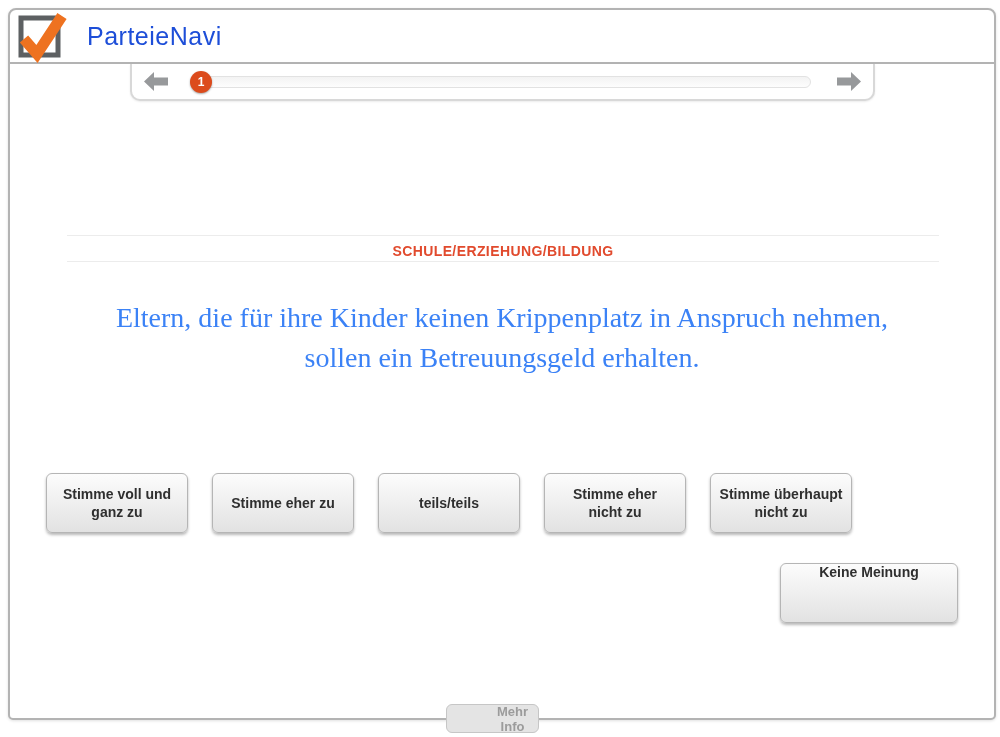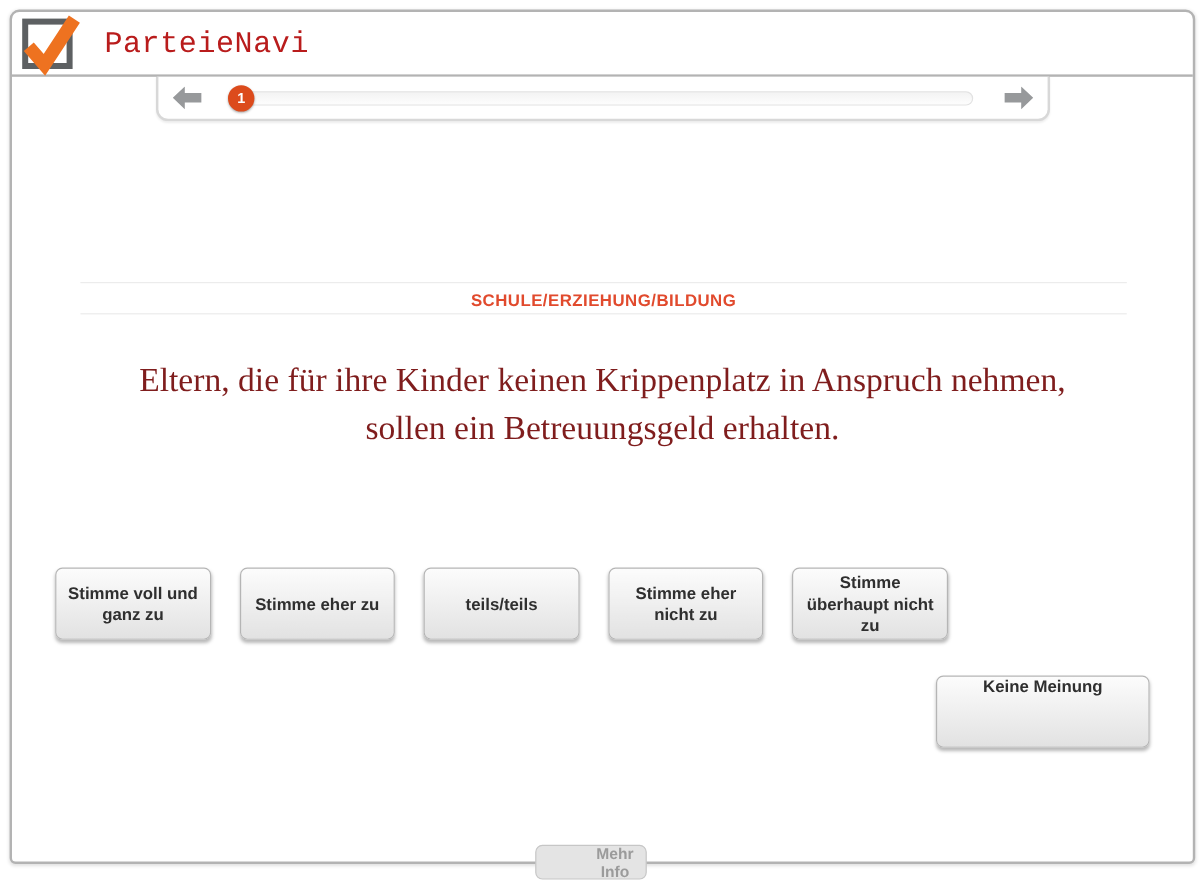--- a/index.html
+++ b/index.html
@@ -34,23 +34,23 @@
   }
   .logo {
     margin-left: 5px;
     width: 52px; height: 52px;
     position: relative;
     top: 1px;
   }
   .logo svg { overflow: visible; }
   .app-title {
     margin-left: 20px;
-    font-family: Liberation Mono, monospace;
+    font-family: Liberation Sans, sans-serif;
     font-size: 25px;
-    color: #b91c1c;
+    color: #1d4ed8;
     letter-spacing: 0.5px;
   }
 
   
   .progressbar {
     position: absolute;
     left: 120px; top: 54px;
     width: 745px; height: 37px;
     background: #ffffff;
     border: 2px solid #d8d8d8;
@@ -115,28 +115,28 @@
 
   
   .question {
     position: absolute;
     left: 82px; top: 288px;
     width: 820px;
     text-align: center;
     font-family: "Liberation Serif", serif;
     font-size: 28px;
     line-height: 40px;
-    color: #7f1d1d;
+    color: #3b82f6;
   }
 
   
   .answers-row {
     position: absolute;
     left: 36px; top: 463px;
-    width: 744px; height: 60px;
+    width: 806px; height: 60px;
     display: flex;
     gap: 24px;
   }
   .answer-btn {
     flex: 1 1 0;
     height: 60px;
     border: 1px solid #b5b5b5;
     border-radius: 6px;
     background: linear-gradient(#fcfcfc, #e2e2e2);
     box-shadow: 0 2px 3px rgba(0,0,0,0.28);

